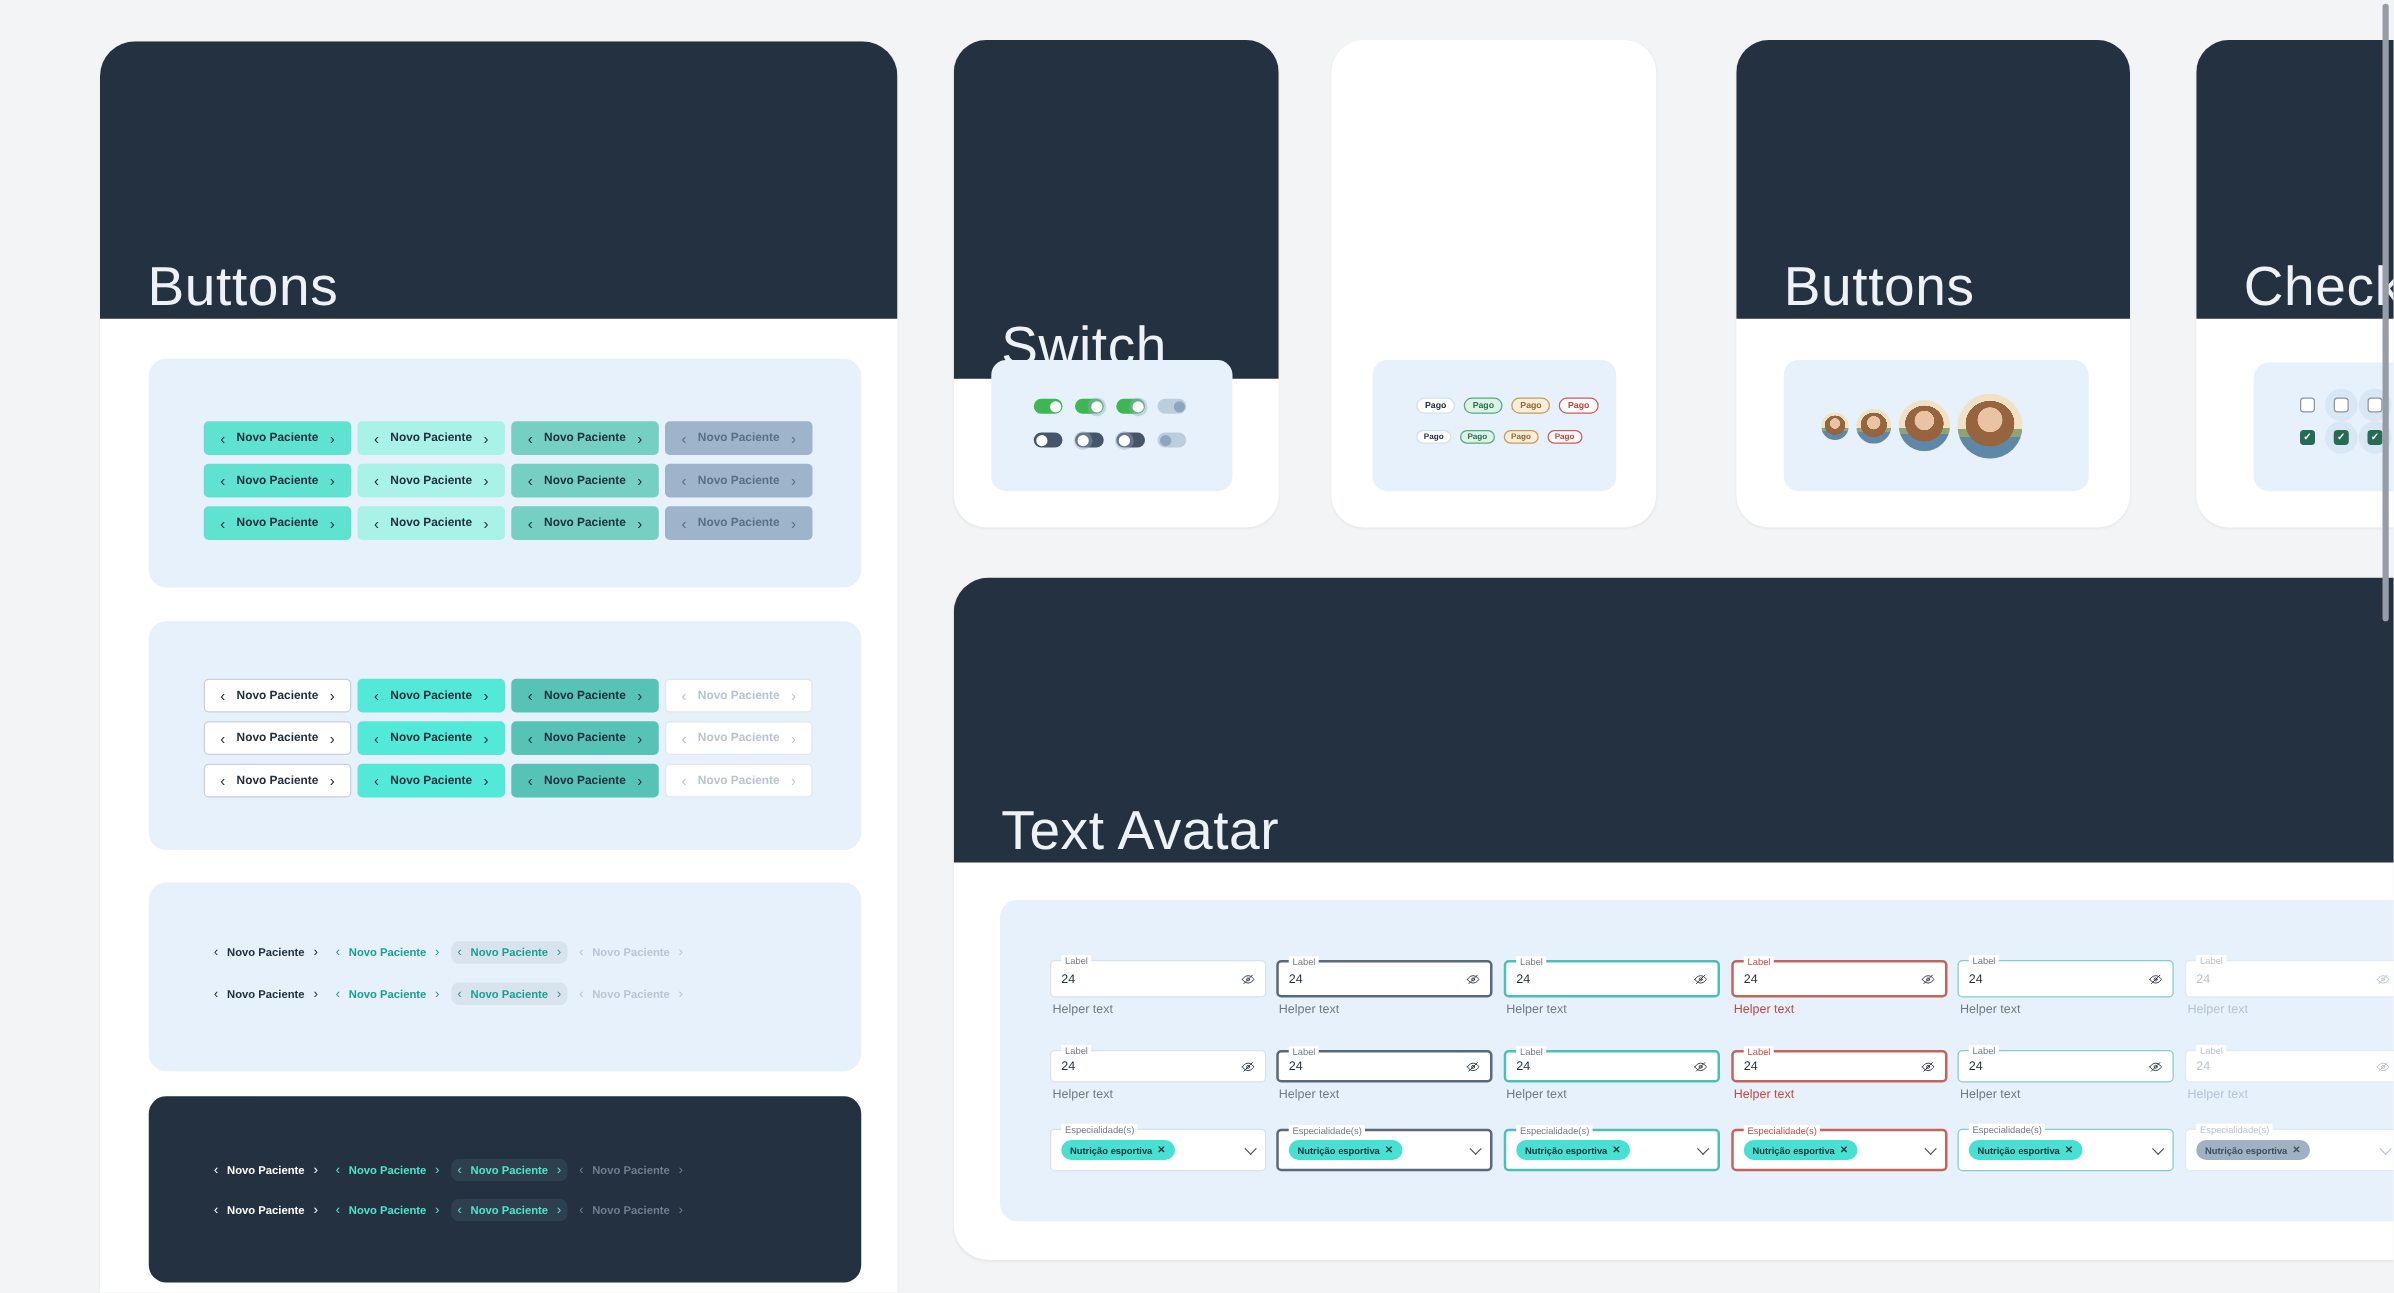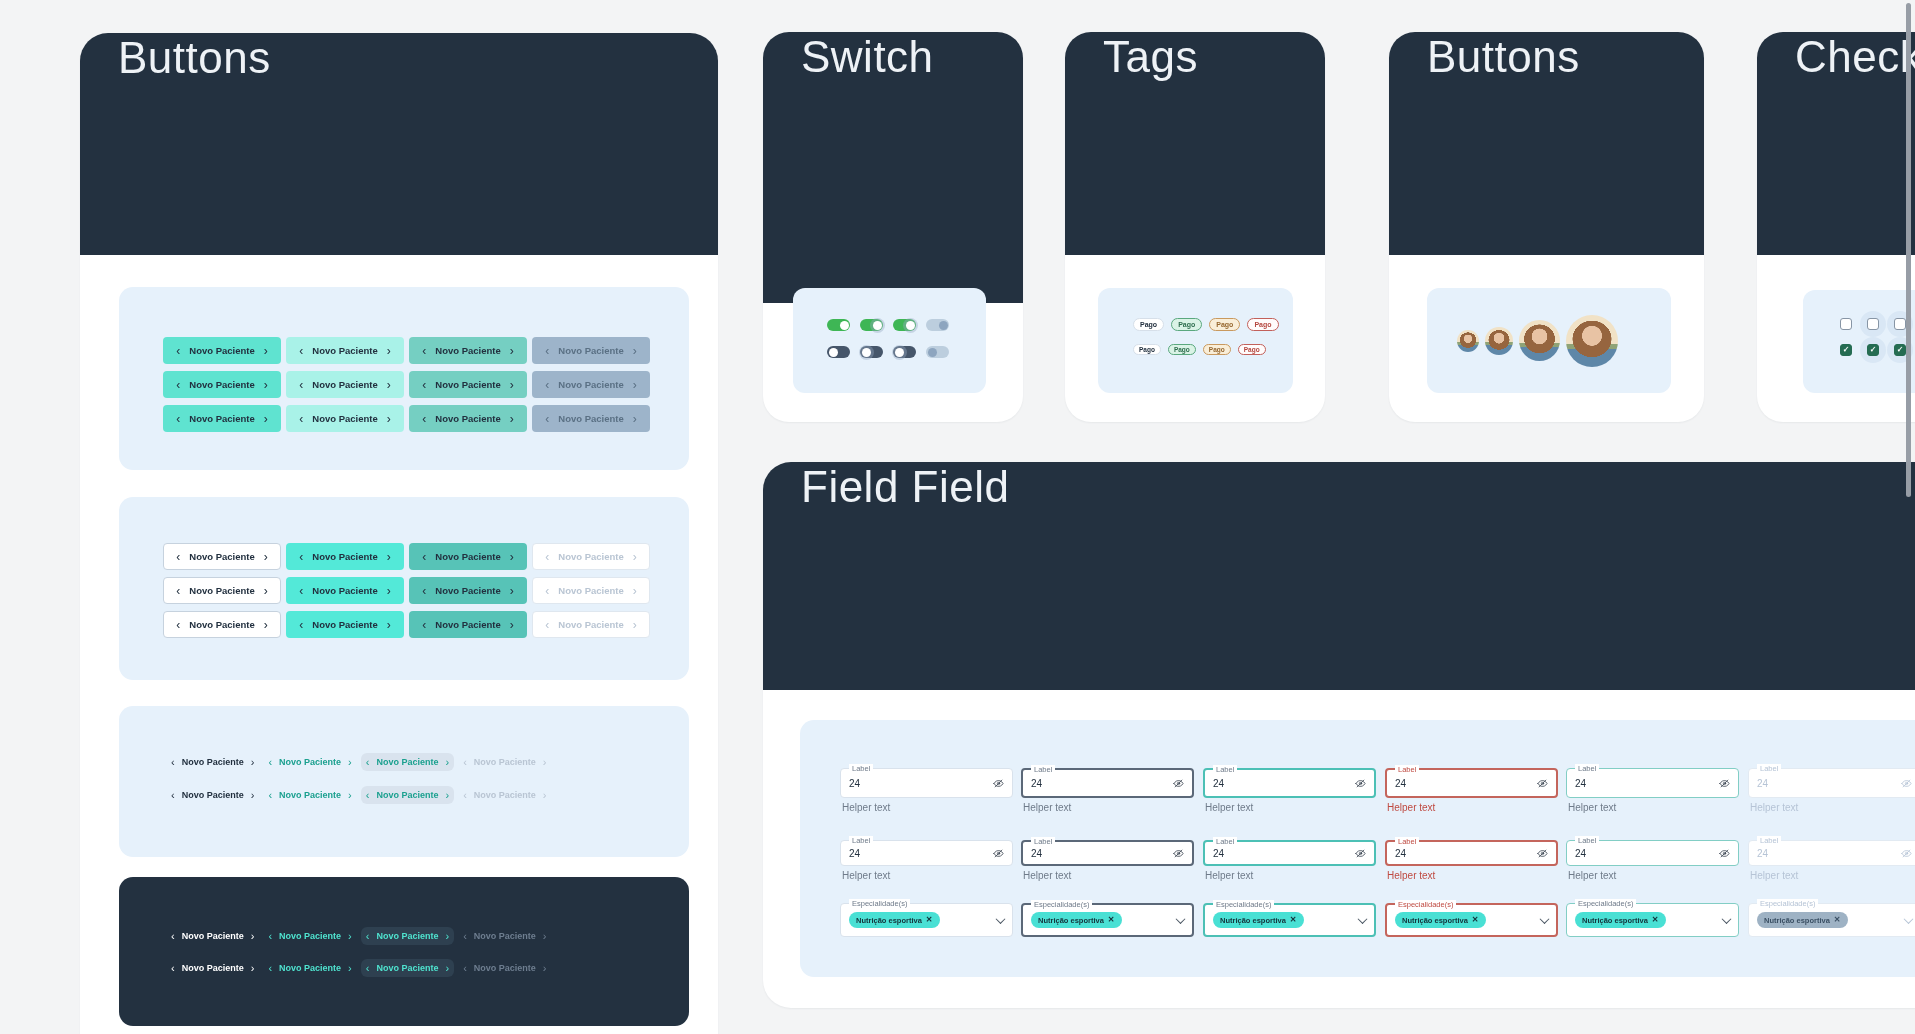--- a/index.html
+++ b/index.html
@@ -15,21 +15,21 @@
     --check-green:#256c52; --halo:#d9e7f5;
     --f-border:#d9e2ec; --f-label:#6f7b8a; --f-hover:#5b6878; --f-focus:#4cc0b5; --f-thin:#82cec5;
     --f-error:#c4655c; --f-error-tx:#bf4a41; --f-dis:#e2eaf2; --f-dis-tx:#b6c4d6;
     --chip:#49e0d4; --chip-tx:#15323a; --chip-dis:#9eb2c4; --chip-dis-tx:#3a4f63;
   }
   *{margin:0;padding:0;box-sizing:border-box}
   html,body{width:1915px;height:1034px;overflow:hidden}
   body{font-family:"Liberation Sans",sans-serif;background:var(--page)}
   #stage{position:relative;width:1915px;height:1034px;background:var(--page);overflow:hidden}
   .card{position:absolute;background:#fff;border-radius:28px;overflow:hidden;box-shadow:0 1px 2px rgba(35,49,64,.06)}
-  .card-header{background:var(--dark);display:flex;align-items:flex-start}
+  .card-header{background:var(--dark);display:flex;align-items:flex-end}
   .card-title{color:#eef2f6;font-weight:400;font-size:44px;letter-spacing:.5px;padding-left:38px;white-space:nowrap}
   .panel{position:absolute;background:var(--panel);border-radius:14px}
   button{border:none;background:none;font:inherit;cursor:pointer}
 
   
   .card-buttons{left:80px;top:33px;width:638px;height:1040px}
   .card-buttons .card-header{height:222px}
   .p1{left:39px;top:254px;width:570px;height:183px}
   .p2{left:39px;top:464px;width:570px;height:183px}
   .p3{left:39px;top:673px;width:570px;height:151px}
@@ -419,23 +419,20 @@
             <div class="knob"></div>
           </div>
         <div class="sw dis left">
             <div class="knob"></div>
           </div>
       </div>
     </div>
   </section>
 
   <section class="card card-tags">
-    <header class="card-header">
-      <h1 class="card-title">Tags</h1>
-    </header>
     <div class="panel">
       <div class="tag-row tr1">
         <span class="tag sz1 t-neutral">Pago</span>
         <span class="tag sz1 t-green">Pago</span>
         <span class="tag sz1 t-amber">Pago</span>
         <span class="tag sz1 t-red">Pago</span>
       </div>
       <div class="tag-row tr2">
         <span class="tag sz2 t-neutral">Pago</span>
         <span class="tag sz2 t-green">Pago</span>
@@ -484,21 +481,21 @@
           </span>
         <span class="halo-wrap h">
             <span class="cb checked">✓</span>
           </span>
       </div>
     </div>
   </section>
 
   <section class="card card-textfield">
     <header class="card-header">
-      <h1 class="card-title">Field Field</h1>
+      <h1 class="card-title">Text Avatar</h1>
     </header>
     <div class="panel">
 
       <div class="tf r1 c1 f1">
         <div class="box">
             <span class="lbl">Label</span>
             <span class="val">24</span>
             <svg class="eye" viewBox="0 0 24 24">
               <path d="M2 12s3.5-6.5 10-6.5S22 12 22 12s-3.5 6.5-10 6.5S2 12 2 12z"></path>
               <circle cx="12" cy="12" r="2.6"></circle>

